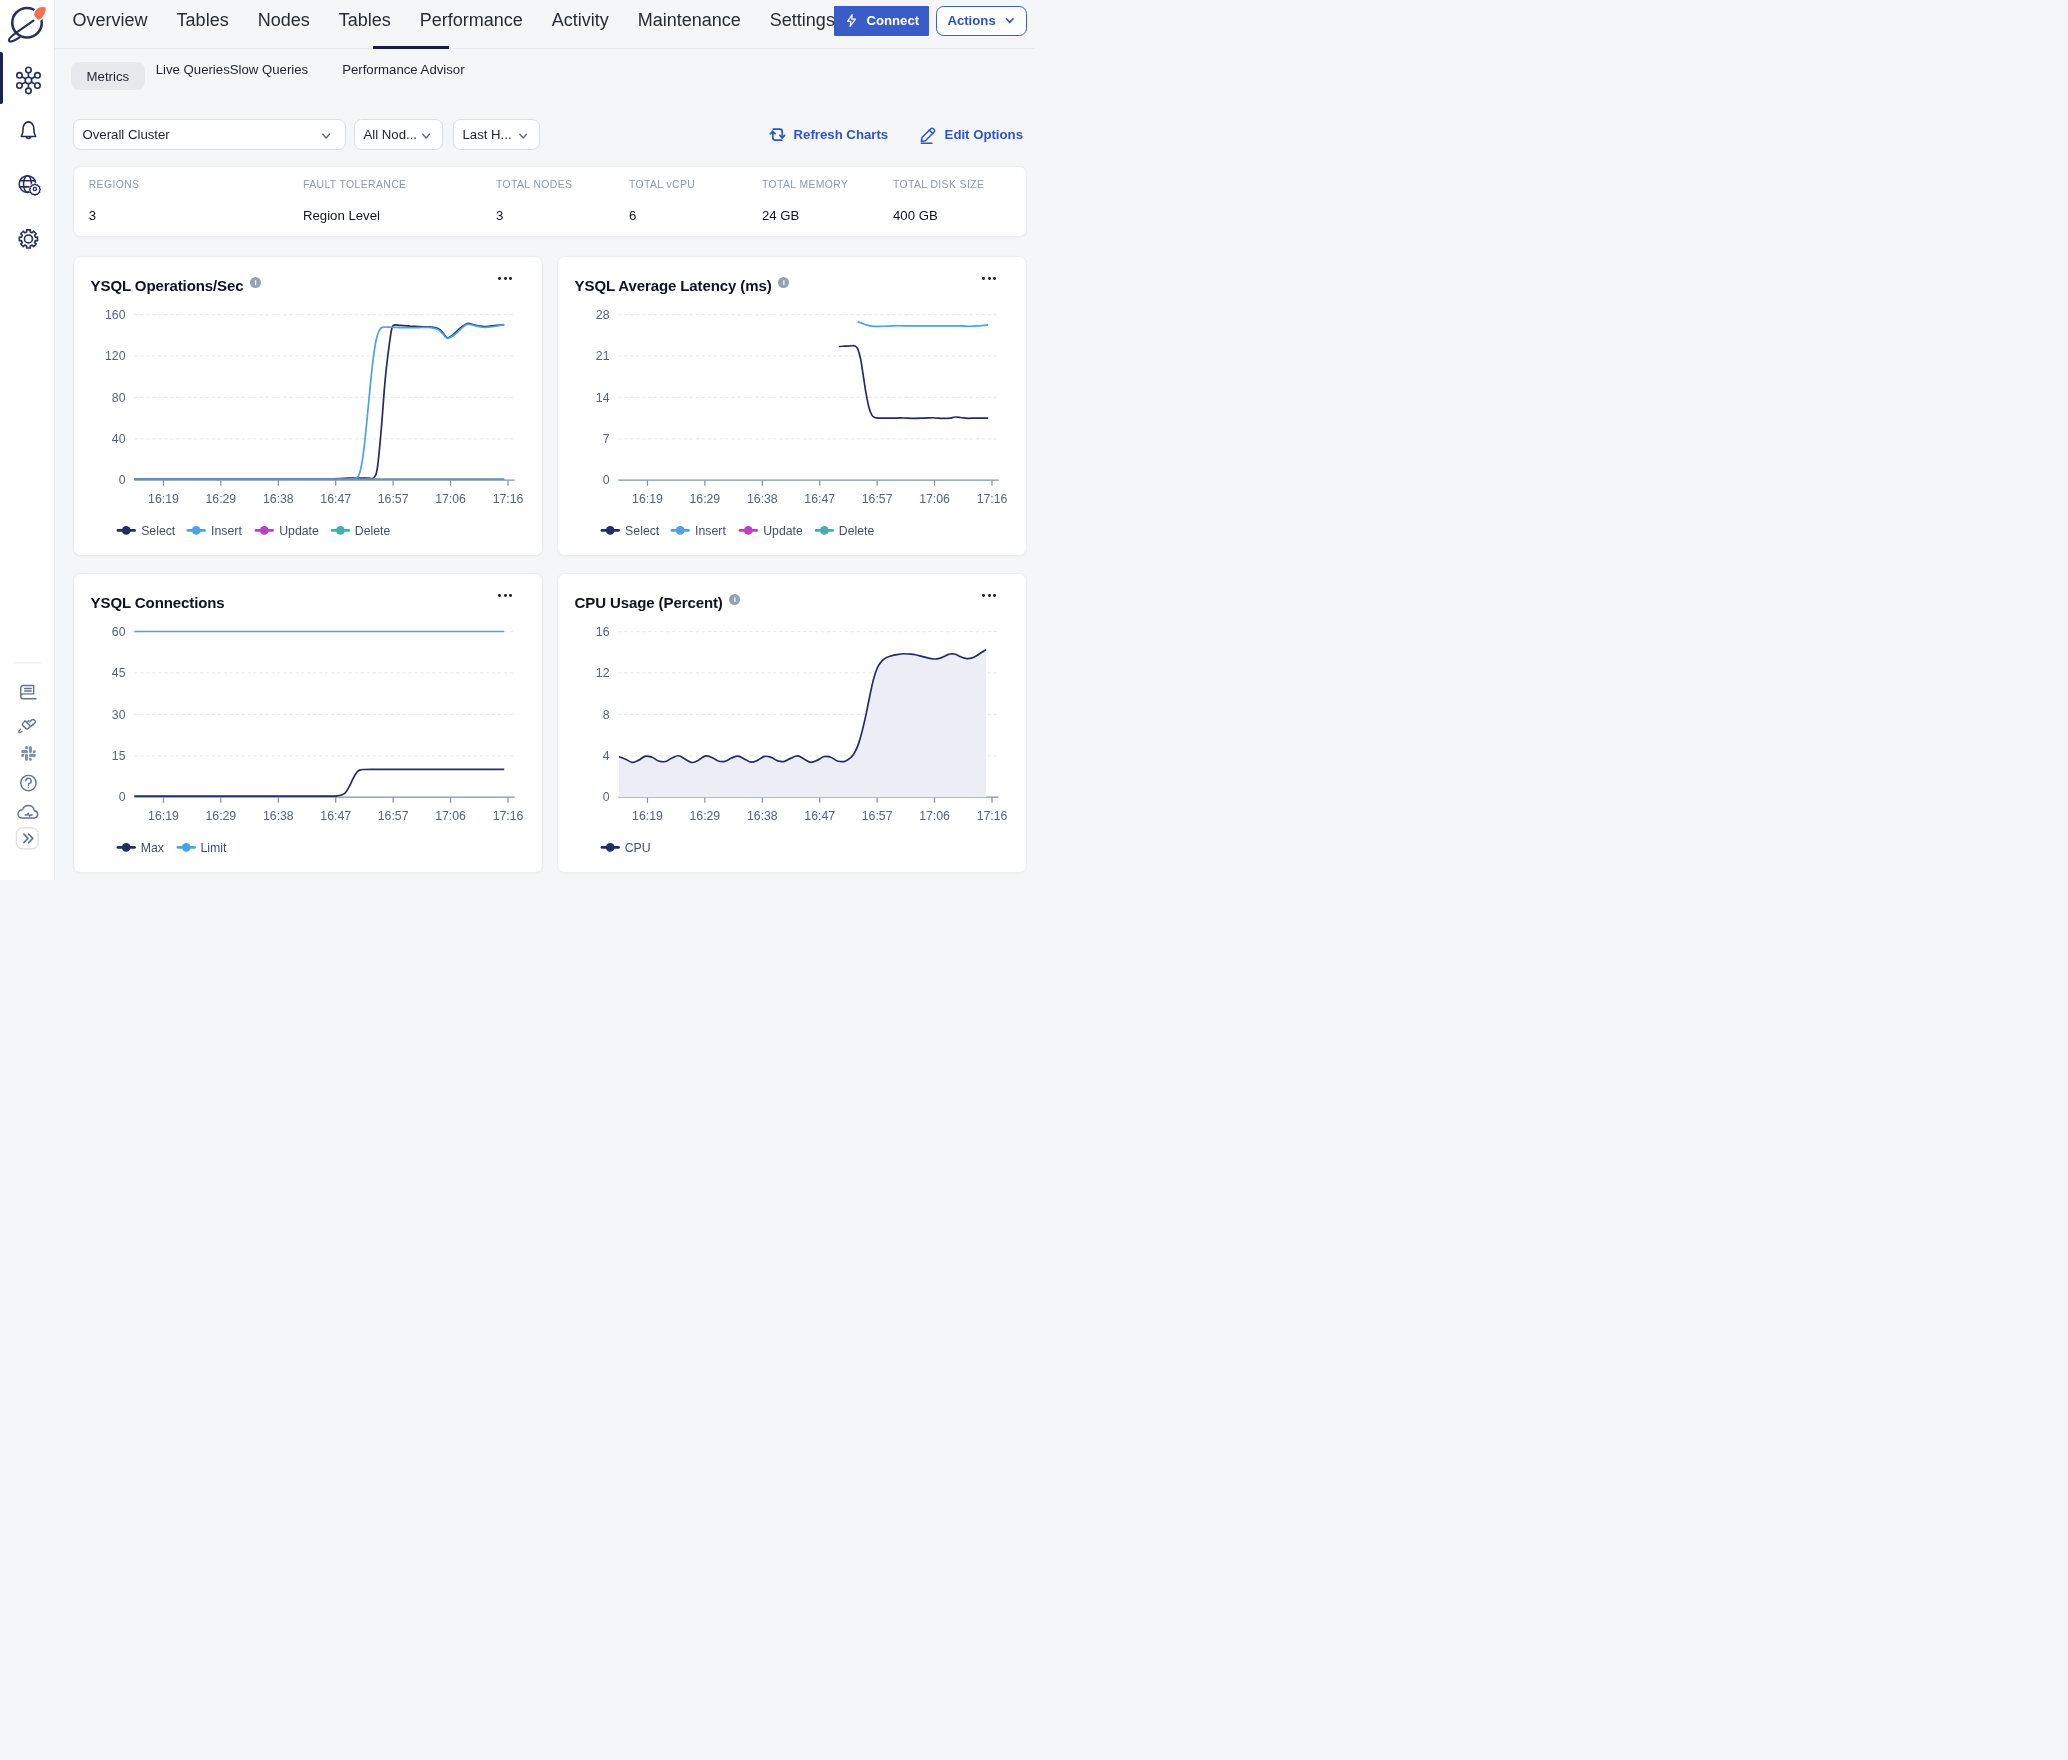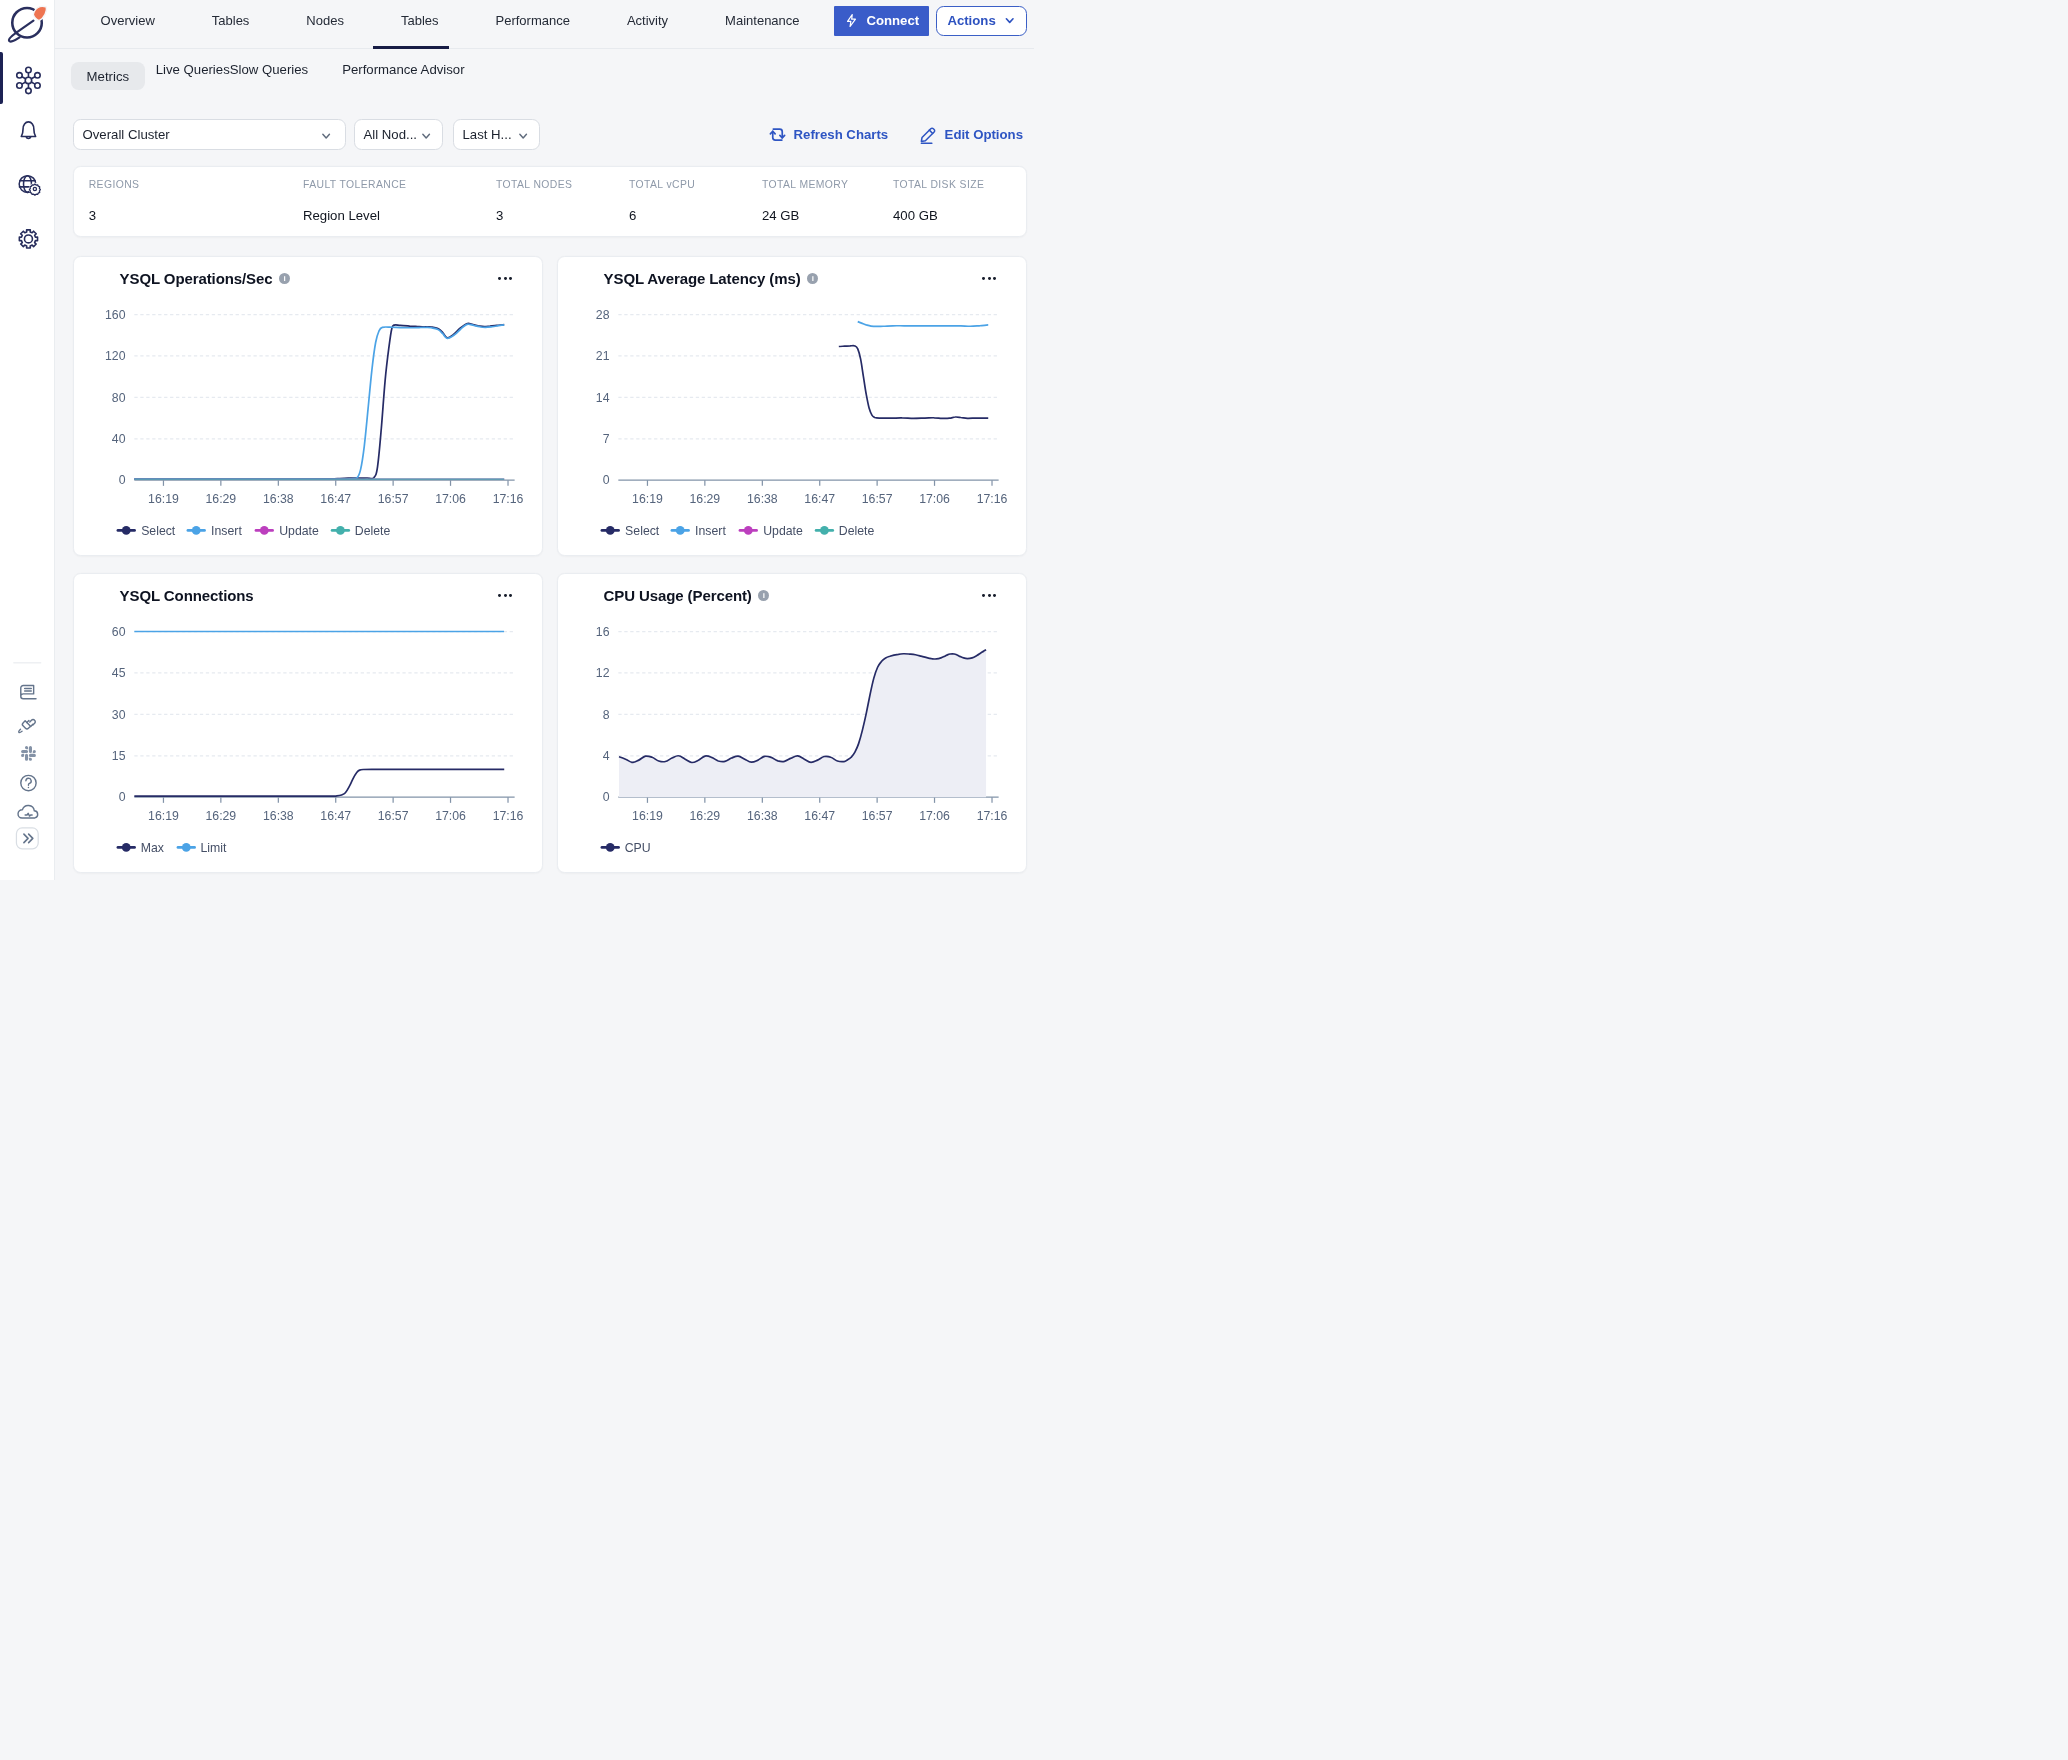--- a/index.html
+++ b/index.html
@@ -1,32 +1,32 @@
 <!DOCTYPE html>
 <html style="font-size:15px"><head><meta charset="utf-8"><style>
 * { margin:0; padding:0; box-sizing:border-box; }
 html,body { width:1034px; height:880px; background:#f5f6f8; font-family:"Liberation Sans", sans-serif; position:relative; overflow:hidden; }
 .sidebar { position:absolute; left:0; top:0; width:55px; height:880px; background:#fff; border-right:0.9px solid #eaedf0; }
 .actind { position:absolute; left:0; top:52px; width:3.3px; height:52px; background:#1c2254; border-radius:0 1.9px 1.9px 0; }
 .nav { position:absolute; left:55px; top:0; width:979px; height:49px; border-bottom:0.9px solid #e7eaee; }
 .nav .items { position:absolute; left:17.6px; top:0; display:flex; gap:29px; height:41px; align-items:center; }
-.nav .items span { font-size:13px; color:#252b37;margin-left:28px; }
+.nav .items span { font-size:18px; color:#252b37; }
 .underline { position:absolute; left:318px; top:46px; width:76px; height:2.8px; background:#171c45; }
 .btn-connect { position:absolute; left:779px; top:5.7px; width:95px; height:30px; background:#3a5cc9; border-radius:1px; color:#fff; font-weight:bold; font-size:13.2px; display:flex; align-items:center; justify-content:center; }
 .btn-actions { position:absolute; left:881px; top:5.7px; width:91px; height:30px; background:#fff; border:1.4px solid #3b5fc6; border-radius:7.6px; color:#2d52c0; font-weight:bold; font-size:13.2px; display:flex; align-items:center; justify-content:center; }
 .tabs { position:absolute; left:71px; top:62px; height:28px; display:flex; align-items:flex-start; }
 .pill { background:#e7e9ec; border-radius:7.6px; height:28px; display:flex; align-items:center; padding:0 15.6px; font-size:13.2px; color:#1c222e; }
 .tabs .t { font-size:13.2px; color:#1c222e; }
 .sel { position:absolute; top:119px; height:31px; background:#fff; border:0.9px solid #d9dde3; border-radius:7.6px; font-size:13.2px; color:#1b212d; line-height:29px; padding-left:8.5px; }
 .links { position:absolute; top:124px; height:21px; display:flex; align-items:center; font-weight:bold; font-size:13.2px; color:#2e55c3; }
 .infobar { position:absolute; left:73px; top:166px; width:954px; height:71px; background:#fff; border:0.9px solid #eaedf1; border-radius:7.6px; box-shadow:0 0.9px 1.9px rgba(16,24,40,.03); }
 .infobar .lab { position:absolute; top:12.3px; font-size:10.4px; letter-spacing:0.4px; color:#8e99a9; white-space:nowrap; }
 .infobar .val { position:absolute; top:41px; font-size:13.2px; color:#10151f; white-space:nowrap; }
 .card { position:absolute; background:#fff; border:0.9px solid #eaedf1; border-radius:7.6px; box-shadow:0 0.9px 1.9px rgba(16,24,40,.03); }
-.ctitle { position:absolute; left:16.6px; top:13px; font-size:15px; font-weight:bold; color:#0e1321; letter-spacing:-0.1px; display:flex; align-items:center;margin-left:29px; }
+.ctitle { position:absolute; left:16.6px; top:20px; font-size:15px; font-weight:bold; color:#0e1321; letter-spacing:-0.1px; display:flex; align-items:flex-start; }
 .infoi { display:inline-block; width:11px; height:11px; border-radius:50%; background:#98a1ae; color:#fff; font-size:8px; font-weight:bold; text-align:center; line-height:11px; margin-left:6.6px; font-style:normal; }
 .dots { position:absolute; right:30px; top:20.3px; display:flex; gap:2.6px; }
 .dots i { width:2.9px; height:2.9px; border-radius:50%; background:#171d2b; display:block; }
 </style></head>
 <body>
 <div class="sidebar"><svg width="55" height="880" viewBox="0 0 58 930" font-family="Liberation Sans, sans-serif">
 
 <g stroke="#2a2f5e" fill="none" stroke-width="2.7" stroke-linecap="round">
 <circle cx="28.5" cy="24" r="15.6"></circle>
 <path d="M35.3,21.7 L16.8,34.8" stroke-width="2.3"></path>

